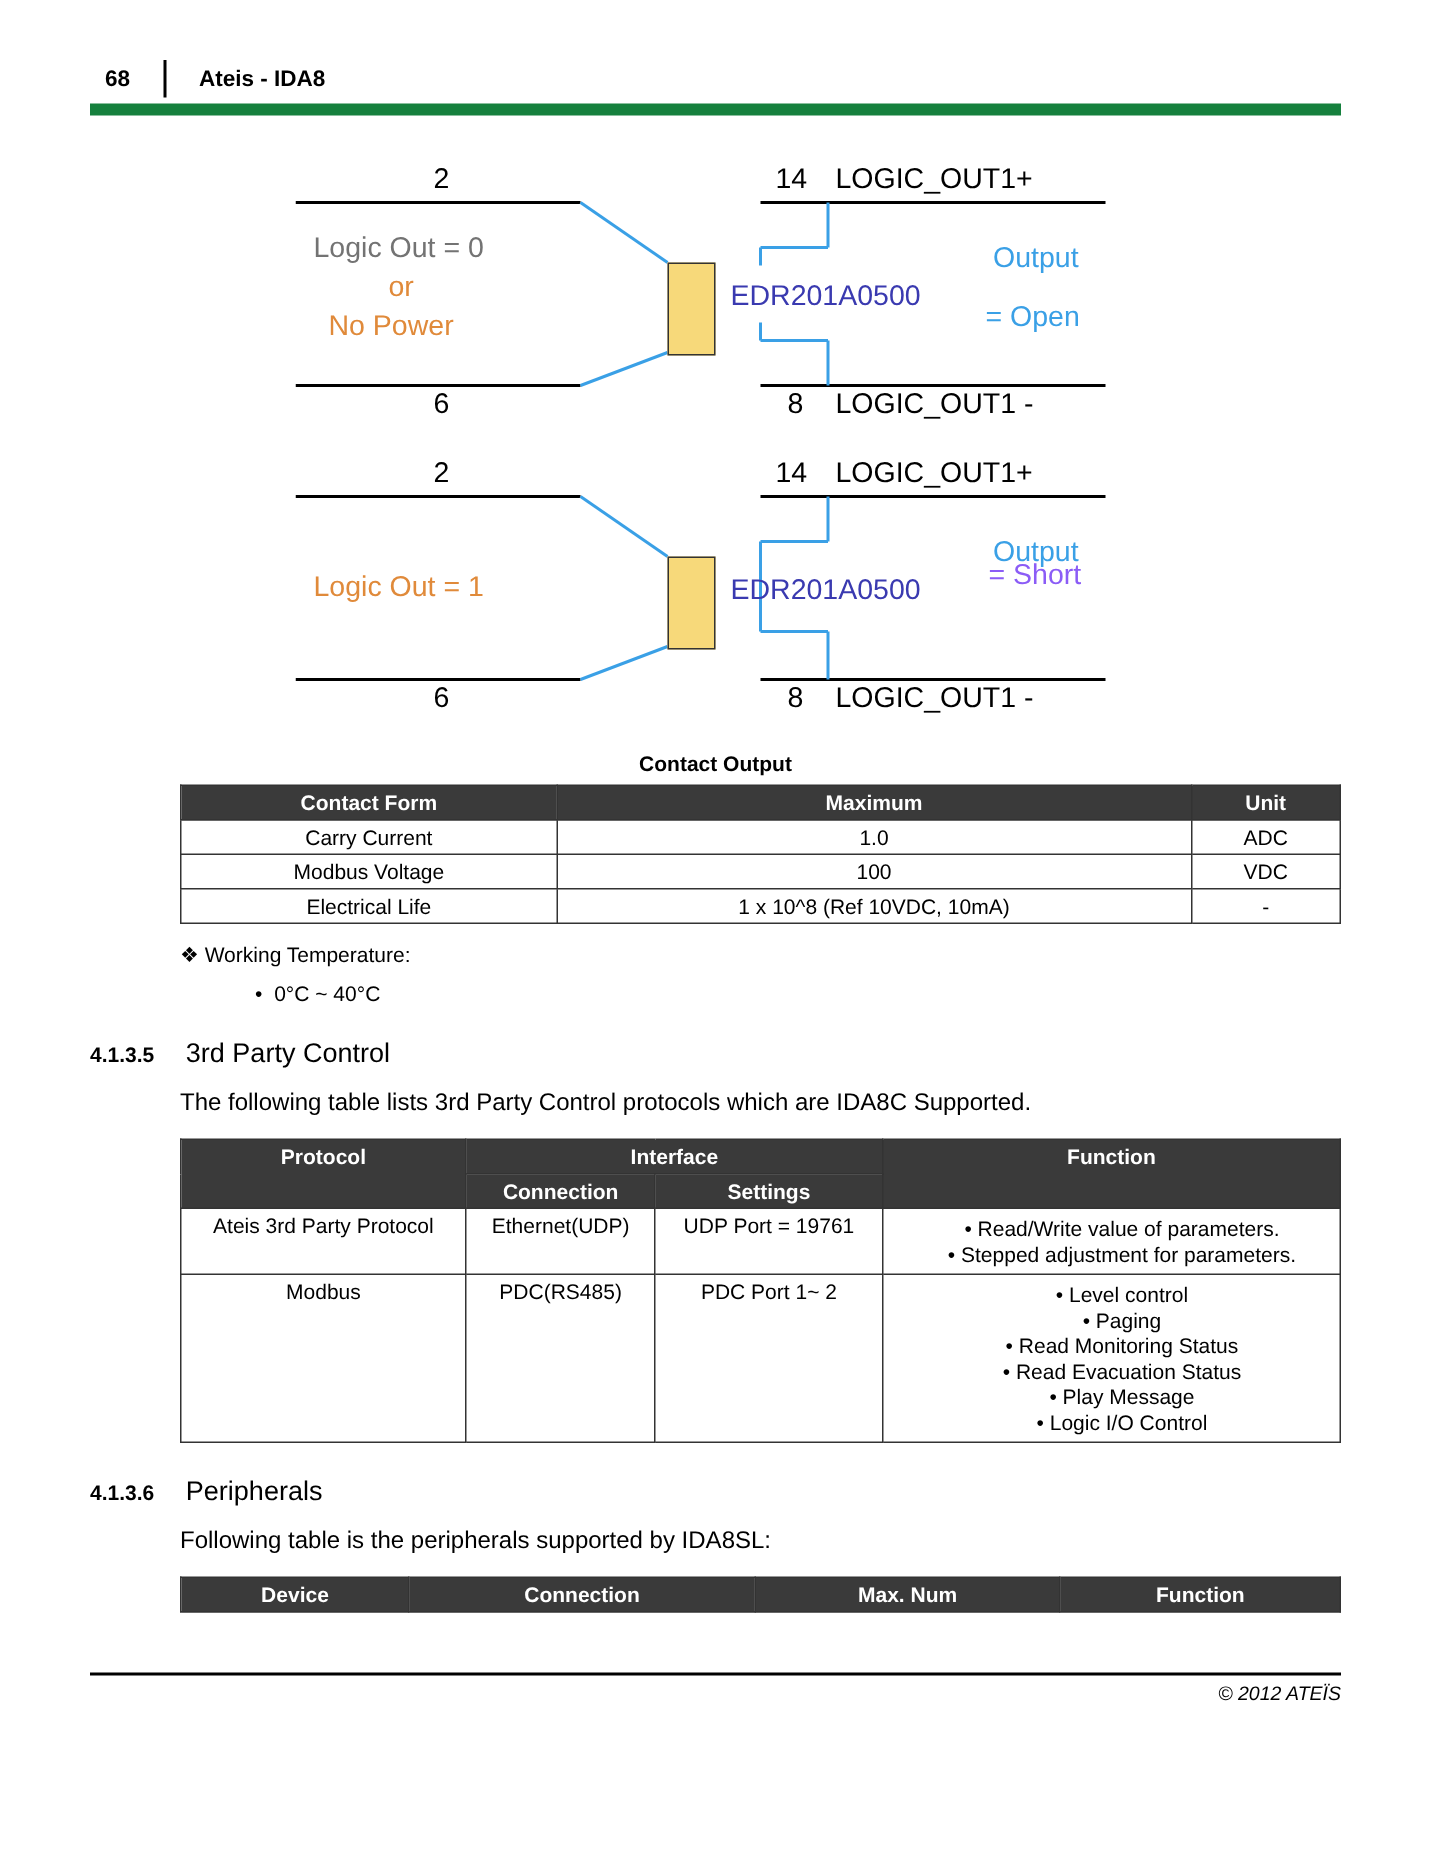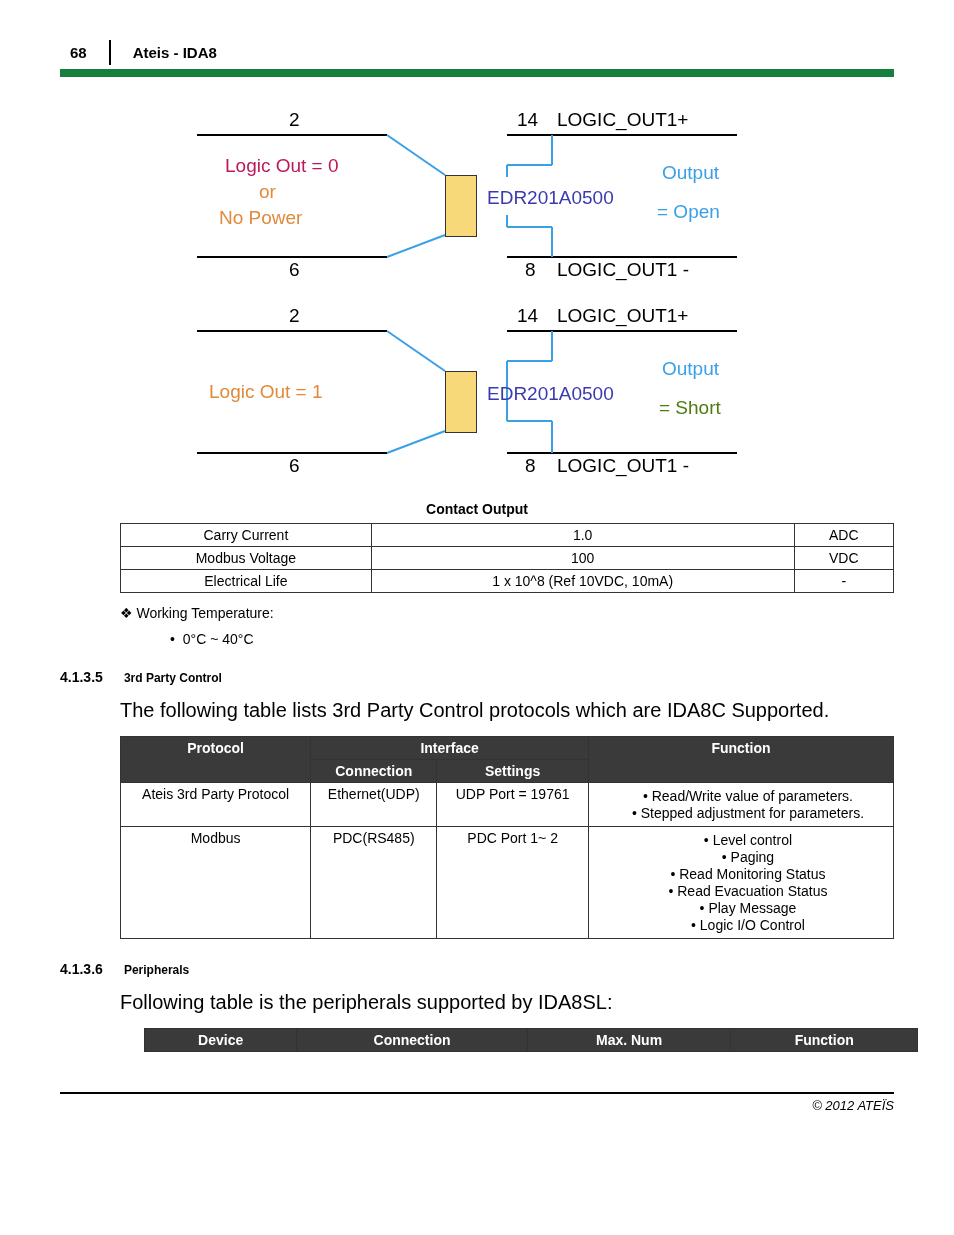--- a/index.html
+++ b/index.html
@@ -75,23 +75,23 @@
   td.center { text-align:center; }
   .indent { margin-left: 60px; }
   .bullet-d::before { content: "❖ "; }
   .bullet-c::before { content: "• "; margin-right:4px; }
   .sec-num {
     font-weight: bold;
     display:inline-block;
     width: 60px;
     font-size:14px;
   }
-  .sec-title { font-weight: bold; font-size:12px; }
+  .sec-title { font-weight: normal; font-size:18px; }
   .sec-row { margin: 22px 0 12px 0; }
-  .para { margin: 14px 0 14px 60px; font-size:20px; }
+  .para { margin: 14px 0 14px 60px; font-size:16px; }
   ul.flist { margin:2px 0 2px 0; padding-left:14px; list-style:none; }
   ul.flist li::before { content:"• "; }
   ul.flist li { margin:1px 0; }
   .footer {
     border-top: 2px solid #000;
     margin-top: 40px;
     padding-top: 4px;
     text-align: right;
     font-style: italic;
     font-size: 13px;
@@ -119,21 +119,21 @@
       <line x1="355" y1="28" x2="355" y2="58" stroke="#3aa0e6"></line>
       <line x1="355" y1="58" x2="310" y2="58" stroke="#3aa0e6"></line>
       <line x1="310" y1="58" x2="310" y2="70" stroke="#3aa0e6"></line>
       <line x1="355" y1="150" x2="355" y2="120" stroke="#3aa0e6"></line>
       <line x1="355" y1="120" x2="310" y2="120" stroke="#3aa0e6"></line>
       <line x1="310" y1="120" x2="310" y2="108" stroke="#3aa0e6"></line>
     </svg>
     <div class="rel-box" style="left:248px;top:68px"></div>
     <span class="d-txt" style="left:92px;top:2px;color:#000">2</span>
     <span class="d-txt" style="left:92px;top:152px;color:#000">6</span>
-    <span class="d-txt" style="left:28px;top:48px;color:#be185d">Logic Out = 0</span>
+    <span class="d-txt" style="left:12px;top:48px;color:#737373">Logic Out = 0</span>
     <span class="d-txt" style="left:62px;top:74px;color:#e08a3a">or</span>
     <span class="d-txt" style="left:22px;top:100px;color:#e08a3a">No Power</span>
     <span class="d-txt" style="left:320px;top:2px;color:#000">14</span>
     <span class="d-txt" style="left:328px;top:152px;color:#000">8</span>
     <span class="d-txt" style="left:360px;top:2px;color:#000">LOGIC_OUT1+</span>
     <span class="d-txt" style="left:360px;top:152px;color:#000">LOGIC_OUT1 -</span>
     <span class="d-txt" style="left:290px;top:80px;color:#3a3ab0">EDR201A0500</span>
     <span class="d-txt" style="left:465px;top:55px;color:#3aa0e6">Output</span>
     <span class="d-txt" style="left:460px;top:94px;color:#3aa0e6">= Open</span>
   </div>
@@ -157,28 +157,33 @@
     <div class="rel-box" style="left:248px;top:68px"></div>
     <span class="d-txt" style="left:92px;top:2px;color:#000">2</span>
     <span class="d-txt" style="left:92px;top:152px;color:#000">6</span>
     <span class="d-txt" style="left:12px;top:78px;color:#e08a3a">Logic Out = 1</span>
     <span class="d-txt" style="left:320px;top:2px;color:#000">14</span>
     <span class="d-txt" style="left:328px;top:152px;color:#000">8</span>
     <span class="d-txt" style="left:360px;top:2px;color:#000">LOGIC_OUT1+</span>
     <span class="d-txt" style="left:360px;top:152px;color:#000">LOGIC_OUT1 -</span>
     <span class="d-txt" style="left:290px;top:80px;color:#3a3ab0">EDR201A0500</span>
     <span class="d-txt" style="left:465px;top:55px;color:#3aa0e6">Output</span>
-    <span class="d-txt" style="left:462px;top:94px;color:#4d7c0f">= Short</span>
+    <span class="d-txt" style="left:462px;top:70px;color:#8b5cf6">= Short</span>
   </div>
 </div>
 
 <div class="caption">Contact Output</div>
 
 <table style="margin-left:60px;width:calc(100% - 60px)">
   <tbody>
+      <tr>
+    <th>Contact Form</th>
+    <th>Maximum</th>
+    <th>Unit</th>
+  </tr>
   <tr>
     <td class="center">Carry Current</td>
     <td class="center">1.0</td>
     <td class="center">ADC</td>
   </tr>
   <tr>
     <td class="center">Modbus Voltage</td>
     <td class="center">100</td>
     <td class="center">VDC</td>
   </tr>
@@ -238,21 +243,21 @@
   </tr>
 </tbody>
   </table>
 
 <div class="sec-row">
   <span class="sec-num">4.1.3.6</span>
   <span class="sec-title">Peripherals</span>
 </div>
 <div class="para">Following table is the peripherals supported by IDA8SL:</div>
 
-<table style="margin-left:84px;width:calc(100% - 60px)">
+<table style="margin-left:60px;width:calc(100% - 60px)">
   <tbody>
       <tr>
     <th>Device</th>
     <th>Connection</th>
     <th>Max. Num</th>
     <th>Function</th>
   </tr>
 </tbody>
   </table>
 

